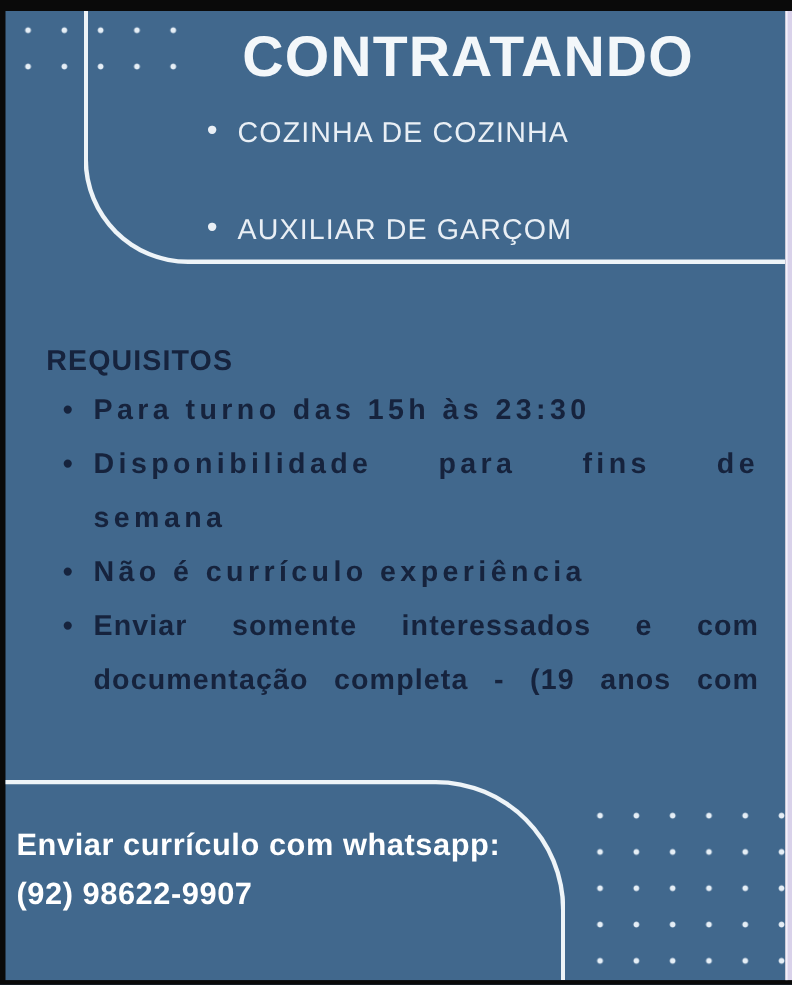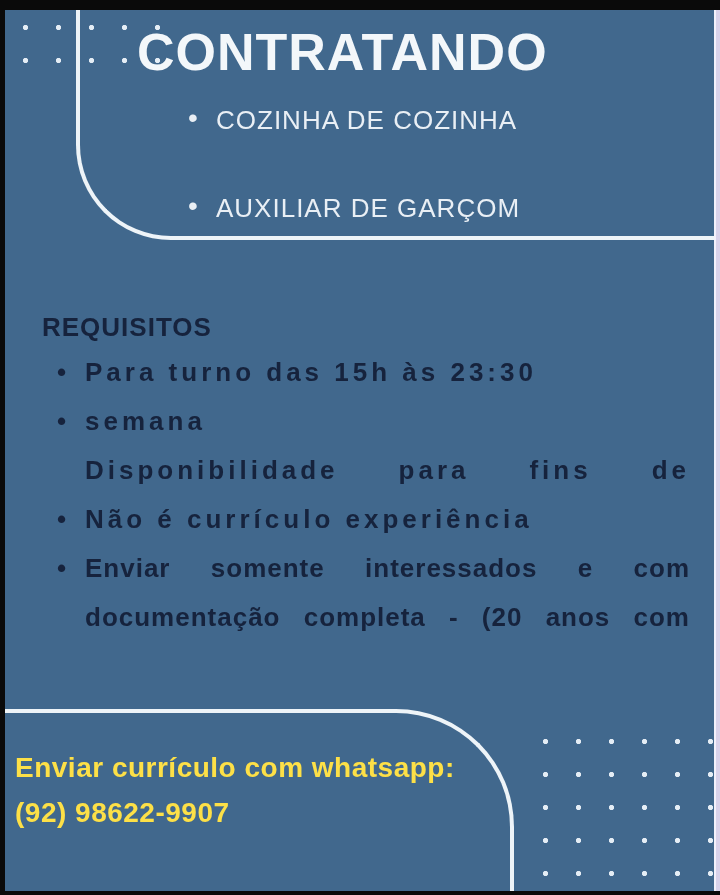--- a/index.html
+++ b/index.html
@@ -69,21 +69,21 @@
     border-top-right-radius: 118px;
     box-sizing: border-box;
   }
   .title {
     position: absolute;
     top: 12px;
     left: 0;
     width: 100%;
     padding-left: 132px;
     box-sizing: border-box;
-    text-align: left;
+    text-align: center;
     font-size: 52px;
     font-weight: 700;
     letter-spacing: 1px;
     color: #f3f7fa;
   }
   .positions { position: absolute; left: 183px; top: 95px; }
   .pos-item {
     position: relative;
     padding-left: 28px;
     font-size: 26px;
@@ -118,21 +118,21 @@
   .req-item { position: relative; padding-left: 30px; letter-spacing: 4px; }
   .req-item.tight { letter-spacing: 1px; }
   .req-item .blt { position: absolute; left: 2px; top: 0; letter-spacing: 0; }
   .req-line.just { text-align: justify; text-align-last: justify; }
   .contact-line {
     position: absolute;
     left: 10px;
     font-size: 28px;
     font-weight: 700;
     letter-spacing: 0.5px;
-    color: #fde047;
+    color: #ffffff;
     white-space: nowrap;
   }
   .contact-line.l1 { top: 742px; }
   .contact-line.l2 { top: 787px; }
 </style>
 </head>
 <body>
 
 <div class="stage">
   <div class="flyer">
@@ -158,31 +158,31 @@
 
     <div class="req-heading">REQUISITOS</div>
 
     <div class="req-list">
       <div class="req-item">
         <span class="blt">•</span>
         <div class="req-line">Para turno das 15h às 23:30</div>
       </div>
       <div class="req-item">
         <span class="blt">•</span>
+        <div class="req-line just">Disponibilidade para fins de</div>
         <div class="req-line">semana</div>
-        <div class="req-line just">Disponibilidade para fins de</div>
       </div>
       <div class="req-item">
         <span class="blt">•</span>
         <div class="req-line">Não é currículo experiência</div>
       </div>
       <div class="req-item tight">
         <span class="blt">•</span>
         <div class="req-line just">Enviar somente interessados e com</div>
-        <div class="req-line just">documentação completa - (20 anos com</div>
+        <div class="req-line just">documentação completa - (19 anos com</div>
       </div>
     </div>
 
     <div class="contact-line l1">Enviar currículo com whatsapp:</div>
     <div class="contact-line l2">(92) 98622-9907</div>
 
   </div>
 
   <div class="edge-strip"></div>
 </div>

